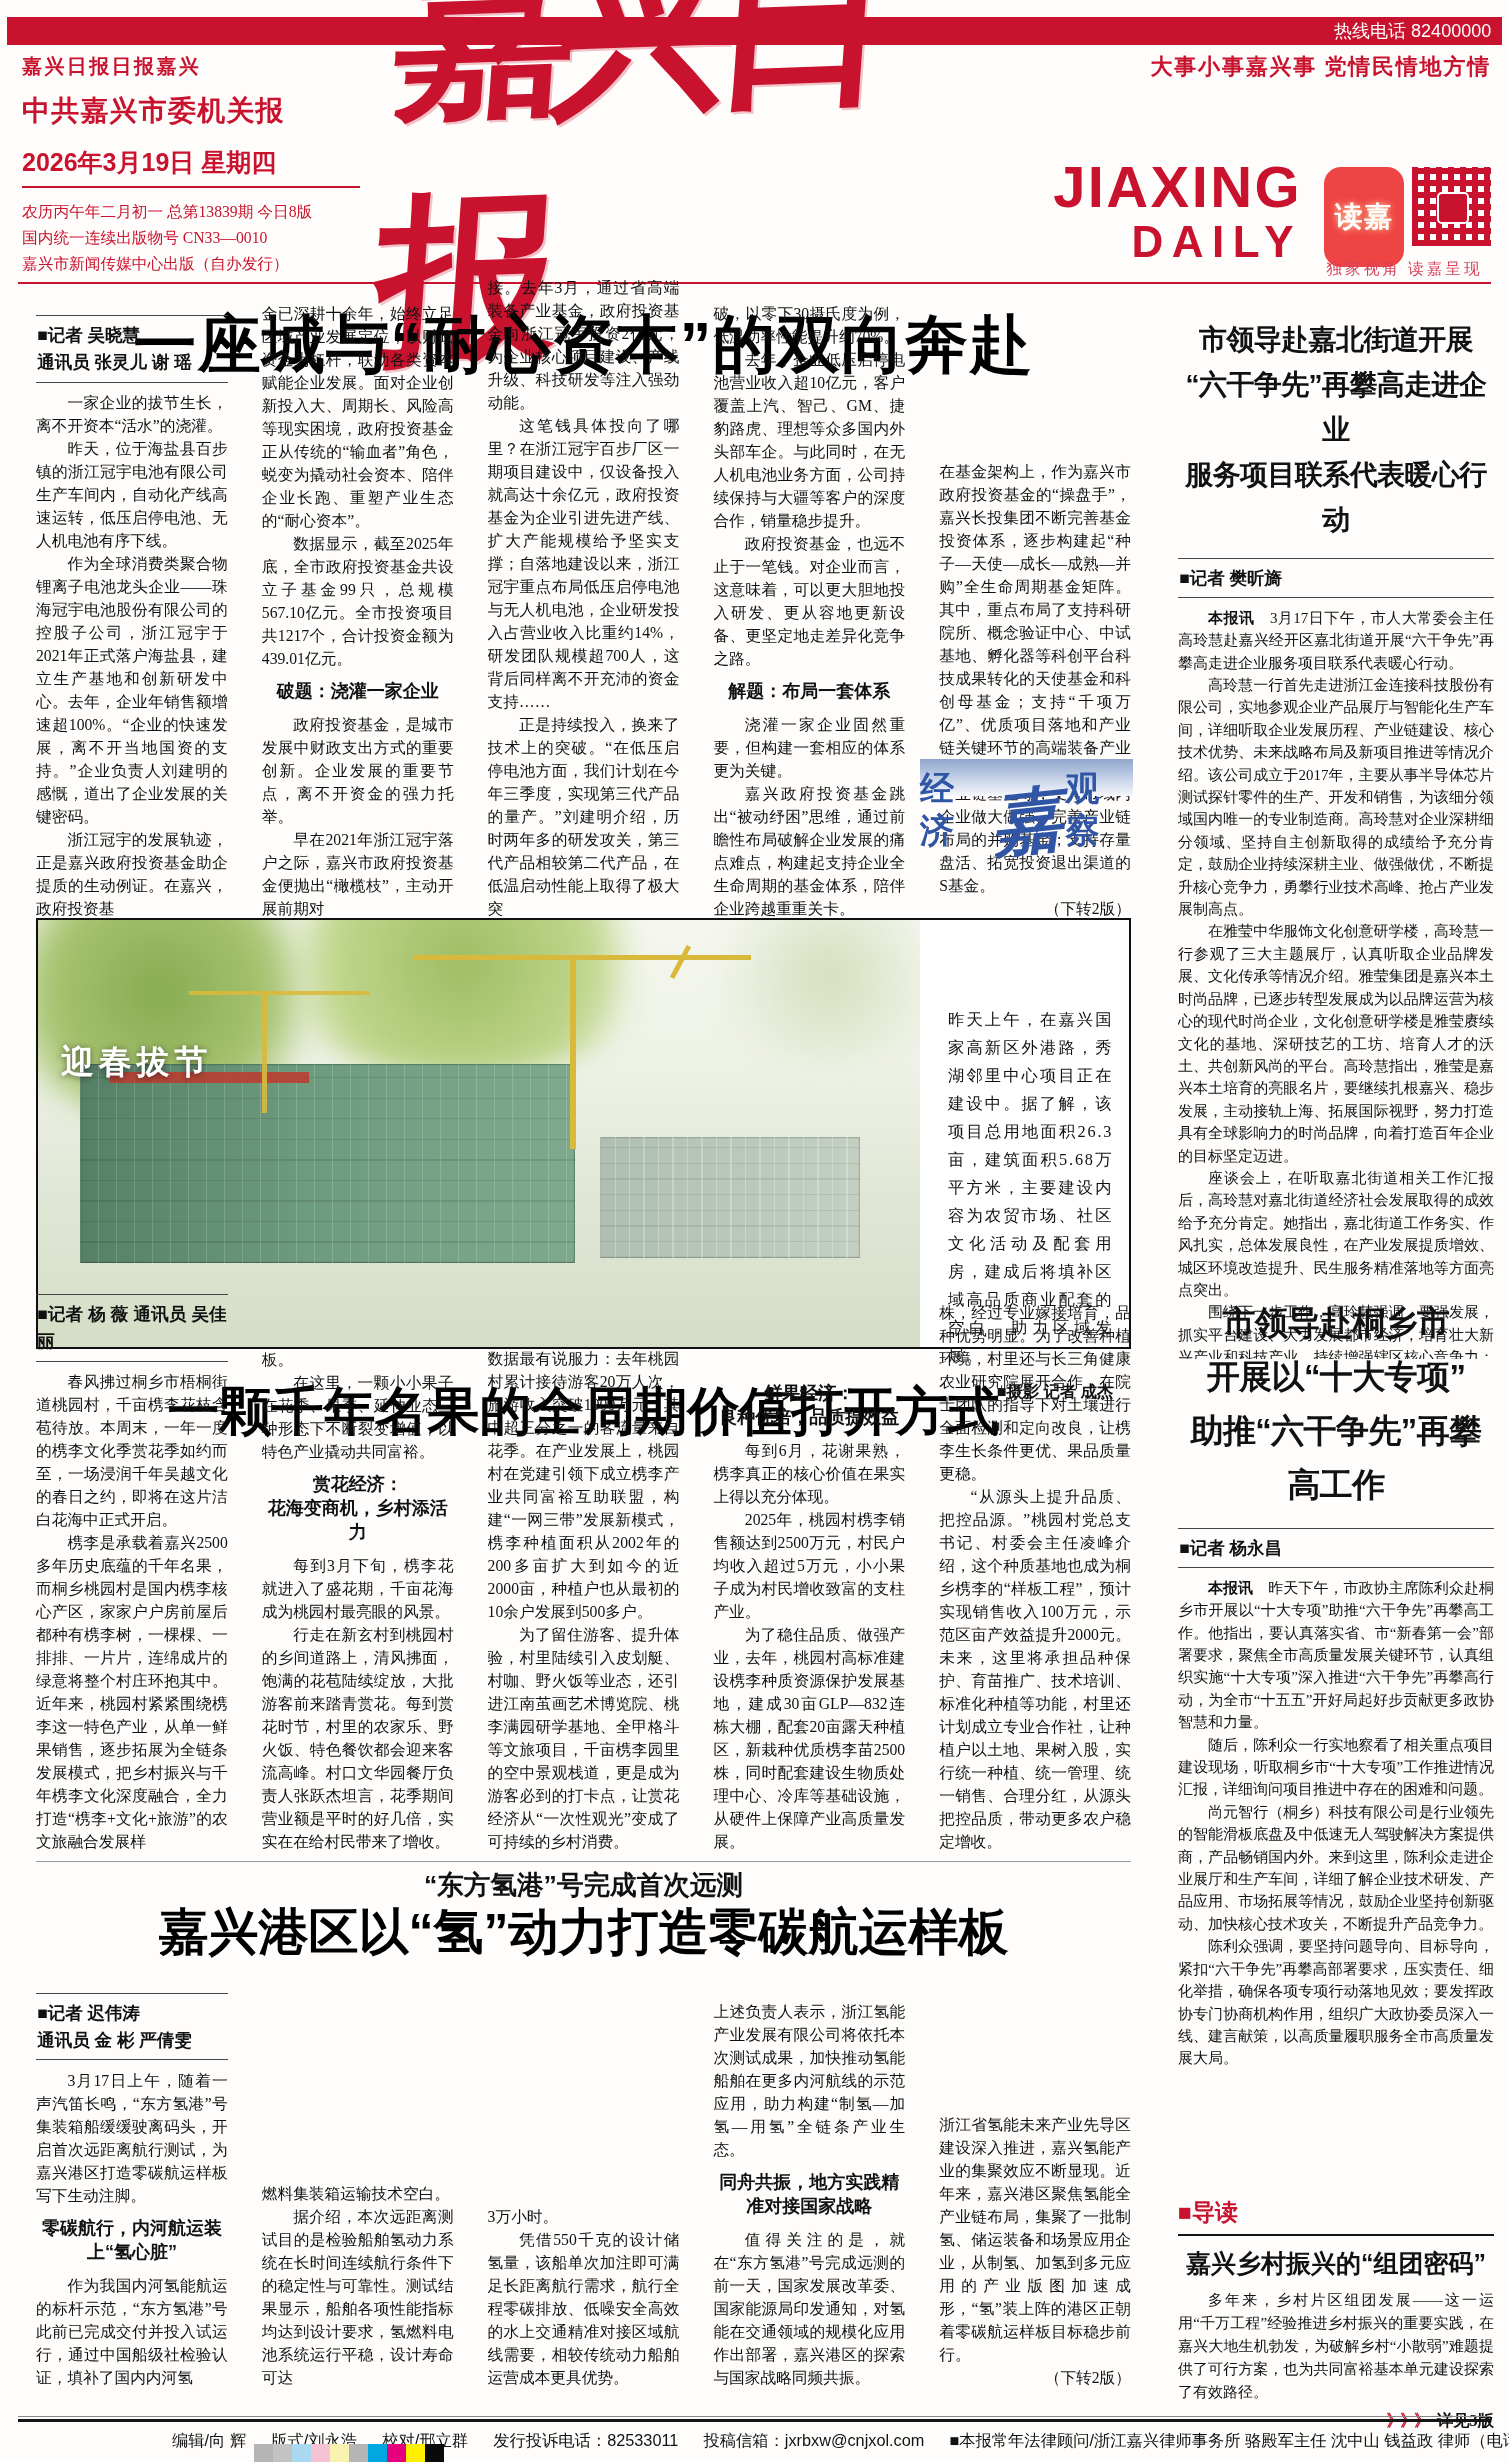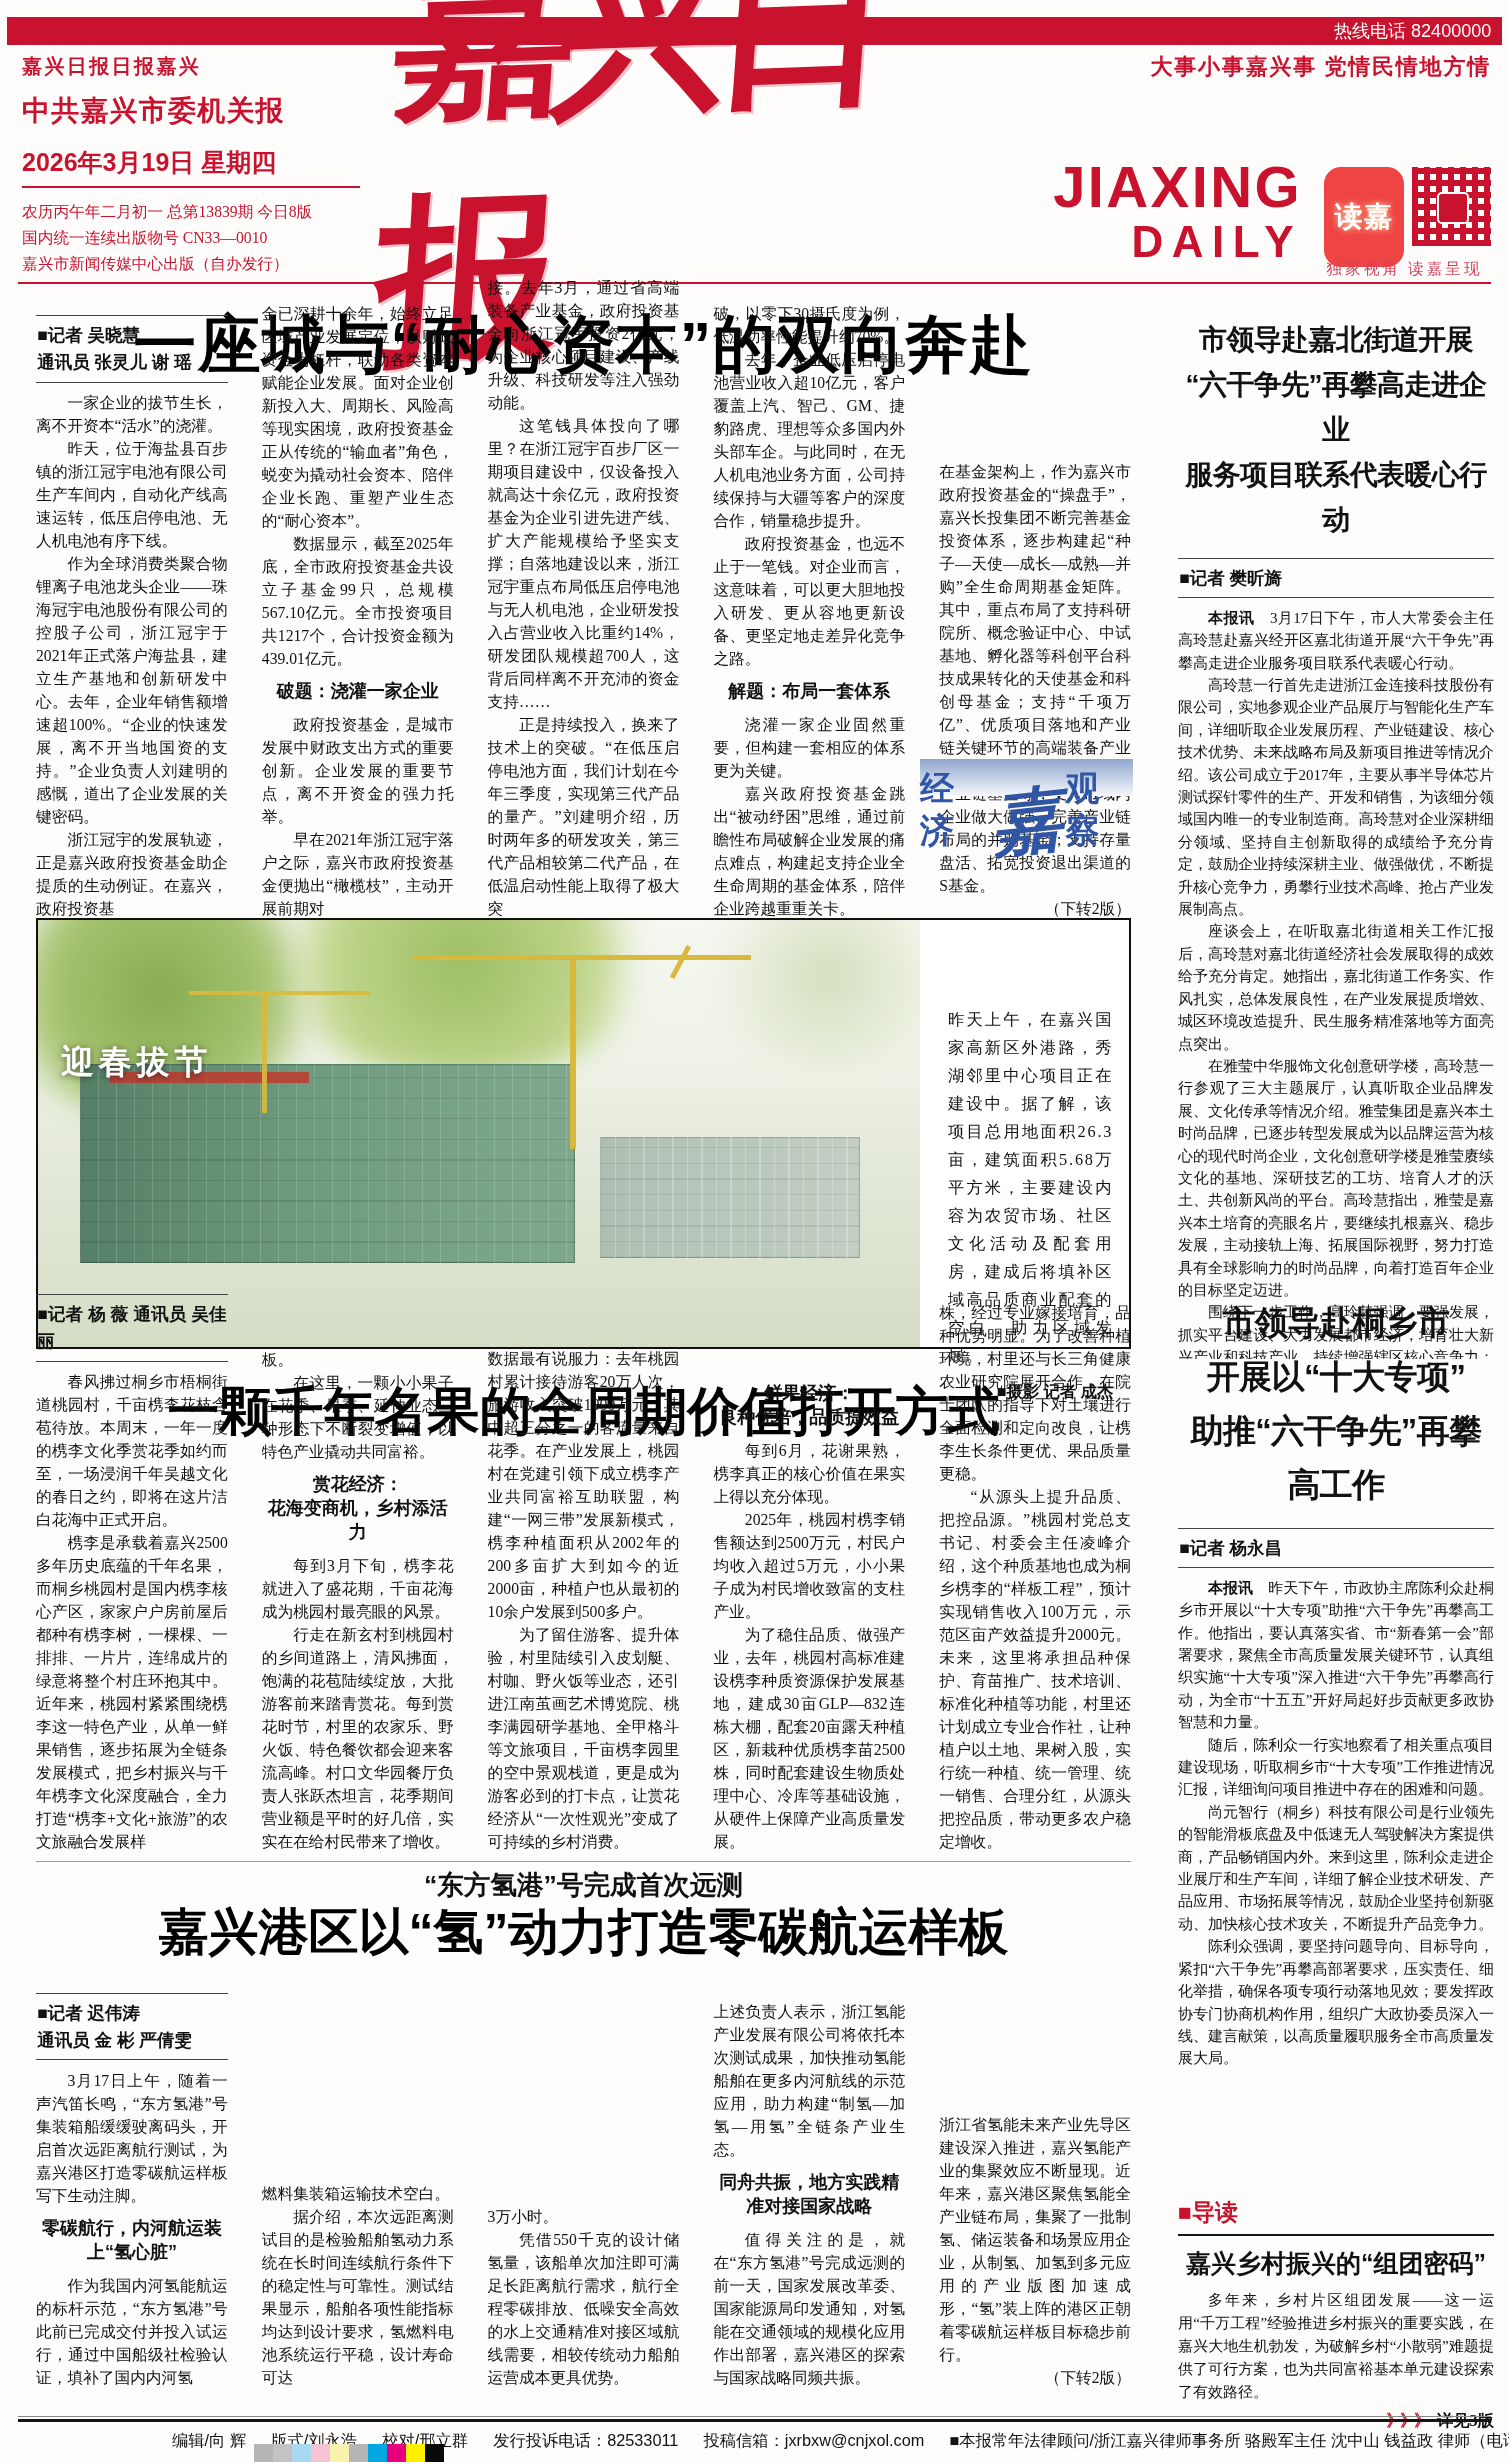--- a/index.html
+++ b/index.html
@@ -327,22 +327,22 @@
       <div>市领导赴嘉北街道开展</div>
       <div>“六干争先”再攀高走进企业</div>
       <div>服务项目联系代表暖心行动</div>
     </div>
     <div class="byline r-byline">
       <div>■记者 樊昕旖</div>
     </div>
     <div class="r-body r1-body">
         <div class="blk-plead"><b>本报讯</b>　3月17日下午，市人大常委会主任高玲慧赴嘉兴经开区嘉北街道开展“六干争先”再攀高走进企业服务项目联系代表暖心行动。</div>
         <div class="blk-p">高玲慧一行首先走进浙江金连接科技股份有限公司，实地参观企业产品展厅与智能化生产车间，详细听取企业发展历程、产业链建设、核心技术优势、未来战略布局及新项目推进等情况介绍。该公司成立于2017年，主要从事半导体芯片测试探针零件的生产、开发和销售，为该细分领域国内唯一的专业制造商。高玲慧对企业深耕细分领域、坚持自主创新取得的成绩给予充分肯定，鼓励企业持续深耕主业、做强做优，不断提升核心竞争力，勇攀行业技术高峰、抢占产业发展制高点。</div>
+        <div class="blk-p">在雅莹中华服饰文化创意研学楼，高玲慧一行参观了三大主题展厅，认真听取企业品牌发展、文化传承等情况介绍。雅莹集团是嘉兴本土时尚品牌，已逐步转型发展成为以品牌运营为核心的现代时尚企业，文化创意研学楼是雅莹赓续文化的基地、深研技艺的工坊、培育人才的沃土、共创新风尚的平台。高玲慧指出，雅莹是嘉兴本土培育的亮眼名片，要继续扎根嘉兴、稳步发展，主动接轨上海、拓展国际视野，努力打造具有全球影响力的时尚品牌，向着打造百年企业的目标坚定迈进。</div>
         <div class="blk-p">座谈会上，在听取嘉北街道相关工作汇报后，高玲慧对嘉北街道经济社会发展取得的成效给予充分肯定。她指出，嘉北街道工作务实、作风扎实，总体发展良性，在产业发展提质增效、城区环境改造提升、民生服务精准落地等方面亮点突出。</div>
-        <div class="blk-p">在雅莹中华服饰文化创意研学楼，高玲慧一行参观了三大主题展厅，认真听取企业品牌发展、文化传承等情况介绍。雅莹集团是嘉兴本土时尚品牌，已逐步转型发展成为以品牌运营为核心的现代时尚企业，文化创意研学楼是雅莹赓续文化的基地、深研技艺的工坊、培育人才的沃土、共创新风尚的平台。高玲慧指出，雅莹是嘉兴本土培育的亮眼名片，要继续扎根嘉兴、稳步发展，主动接轨上海、拓展国际视野，努力打造具有全球影响力的时尚品牌，向着打造百年企业的目标坚定迈进。</div>
         <div class="blk-p">围绕下一步工作，高玲慧强调，要强发展，抓实平台建设、大力发展都市经济，培育壮大新兴产业和科技产业，持续增强辖区核心竞争力；要优服务，办好民生实事、优化服务保障，不断提升辖区群众获得感和幸福感，同时精准高效服务链主企业，强化产业配套和要素保障；要保平安，压实各方责任，守住安全生产底线，维护辖区和谐稳定。希望嘉北街道咬定目标、实干争先，在高质量发展上不断取得新突破，各项事业越来越好、越来越出彩。市人大常委会将加强与嘉北街道的联系对接，梳理汇总困难问题，认真研究、积极协调、推动解决。</div>
       </div>
   </div>
 
   <div class="abs rcol2">
     <div class="r-headline r2-headline">
       <div>市领导赴桐乡市</div>
       <div>开展以“十大专项”</div>
       <div>助推“六干争先”再攀高工作</div>
     </div>

